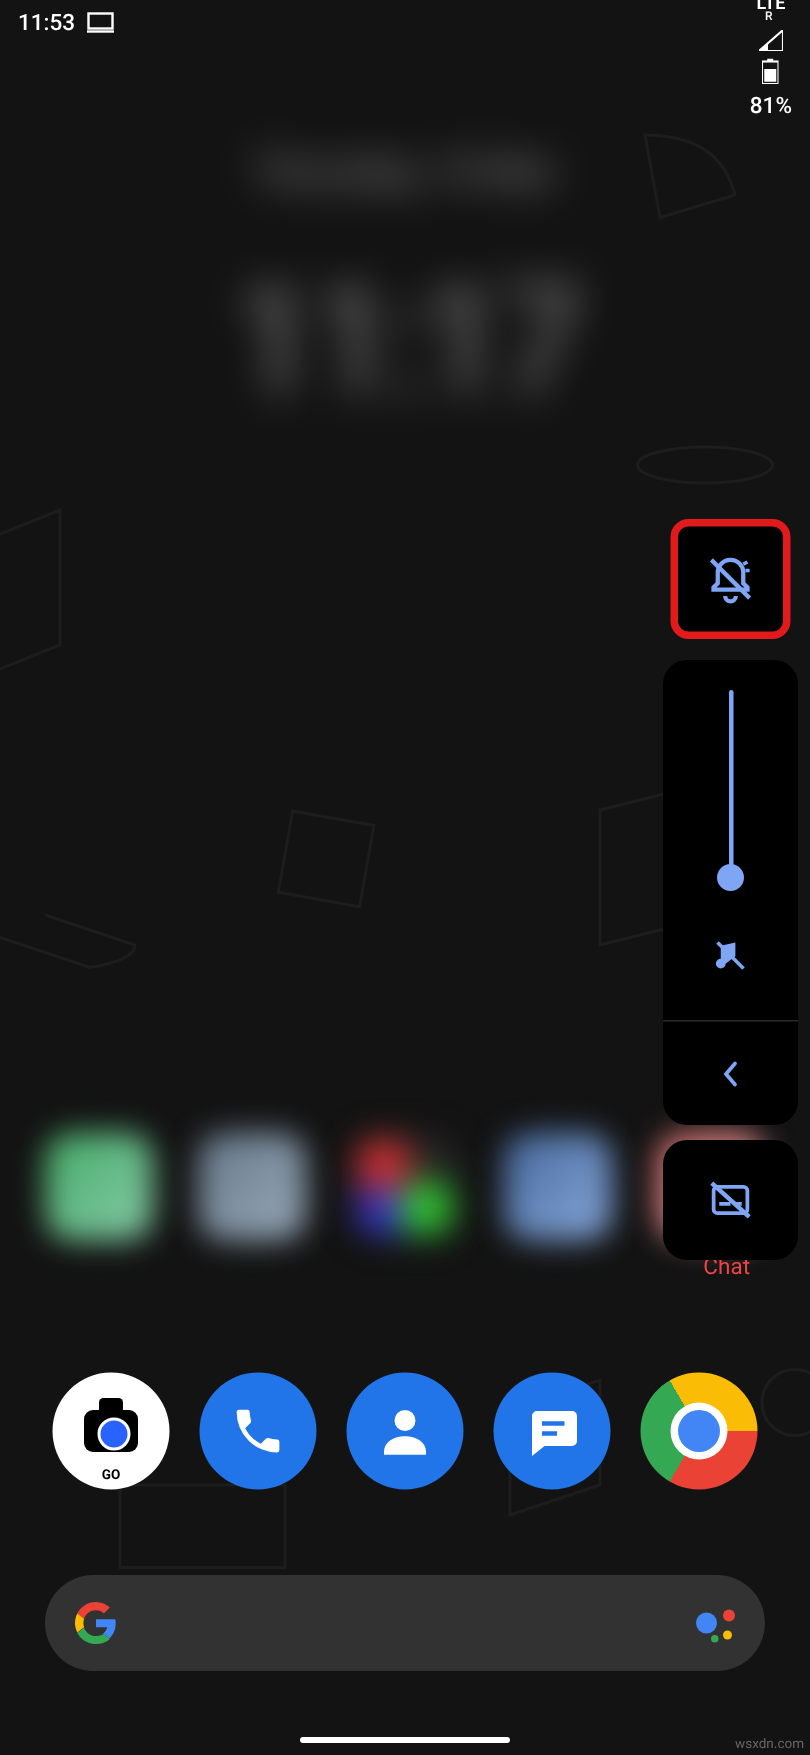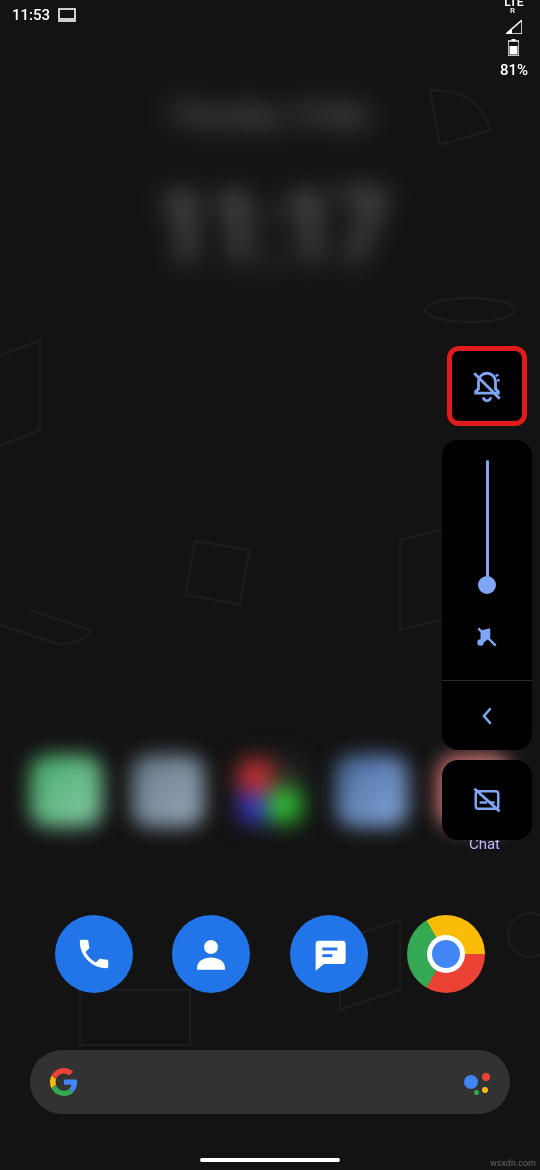--- a/index.html
+++ b/index.html
@@ -176,21 +176,21 @@
     .ba1 { background: linear-gradient(135deg, #4a6, #8ca); }
     .ba2 { background: linear-gradient(135deg, #678, #9ab); }
     .ba3 { background: radial-gradient(circle at 30% 30%, #f33, transparent 40%), radial-gradient(circle at 70% 70%, #3f3, transparent 40%), radial-gradient(circle at 30% 70%, #33f, transparent 40%), #222; }
     .ba4 { background: linear-gradient(135deg, #469, #8ad); }
     .ba5 { background: linear-gradient(135deg, #c66, #eaa); }
     .blurred-label {
       position: absolute;
       top: 835px;
       right: 40px;
       font-size: 15px;
-      color: #c4b5fd;
+      color: #ef4444;
     }
     
     
     .dock {
       position: absolute;
       top: 915px;
       left: 0;
       right: 0;
       display: flex;
       justify-content: space-evenly;
@@ -422,20 +422,24 @@
 <div class="blurred-apps">
   <div class="blurred-app ba1"></div>
   <div class="blurred-app ba2"></div>
   <div class="blurred-app ba3"></div>
   <div class="blurred-app ba4"></div>
   <div class="blurred-app ba5"></div>
 </div>
 <div class="blurred-label">Chat</div>
 
 <div class="dock">
+  <div class="dock-icon dock-camera">
+    <div class="dock-camera-inner"></div>
+    <span class="dock-go-label">GO</span>
+  </div>
   <div class="dock-icon dock-blue">
     <svg width="38" height="38" viewBox="0 0 24 24" fill="#fff">
         <path d="M6.6 10.8a15 15 0 006.6 6.6l2.2-2.2a1 1 0 011-.24 11.4 11.4 0 003.6.57 1 1 0 011 1V20a1 1 0 01-1 1A17 17 0 013 4a1 1 0 011-1h3.5a1 1 0 011 1 11.4 11.4 0 00.57 3.6 1 1 0 01-.24 1z"></path>
       </svg>
   </div>
   <div class="dock-icon dock-blue">
     <svg width="42" height="42" viewBox="0 0 24 24" fill="#fff">
         <circle cx="12" cy="8" r="4"></circle>
         <path d="M4 20c0-4 4-6 8-6s8 2 8 6v1H4z"></path>
       </svg>

